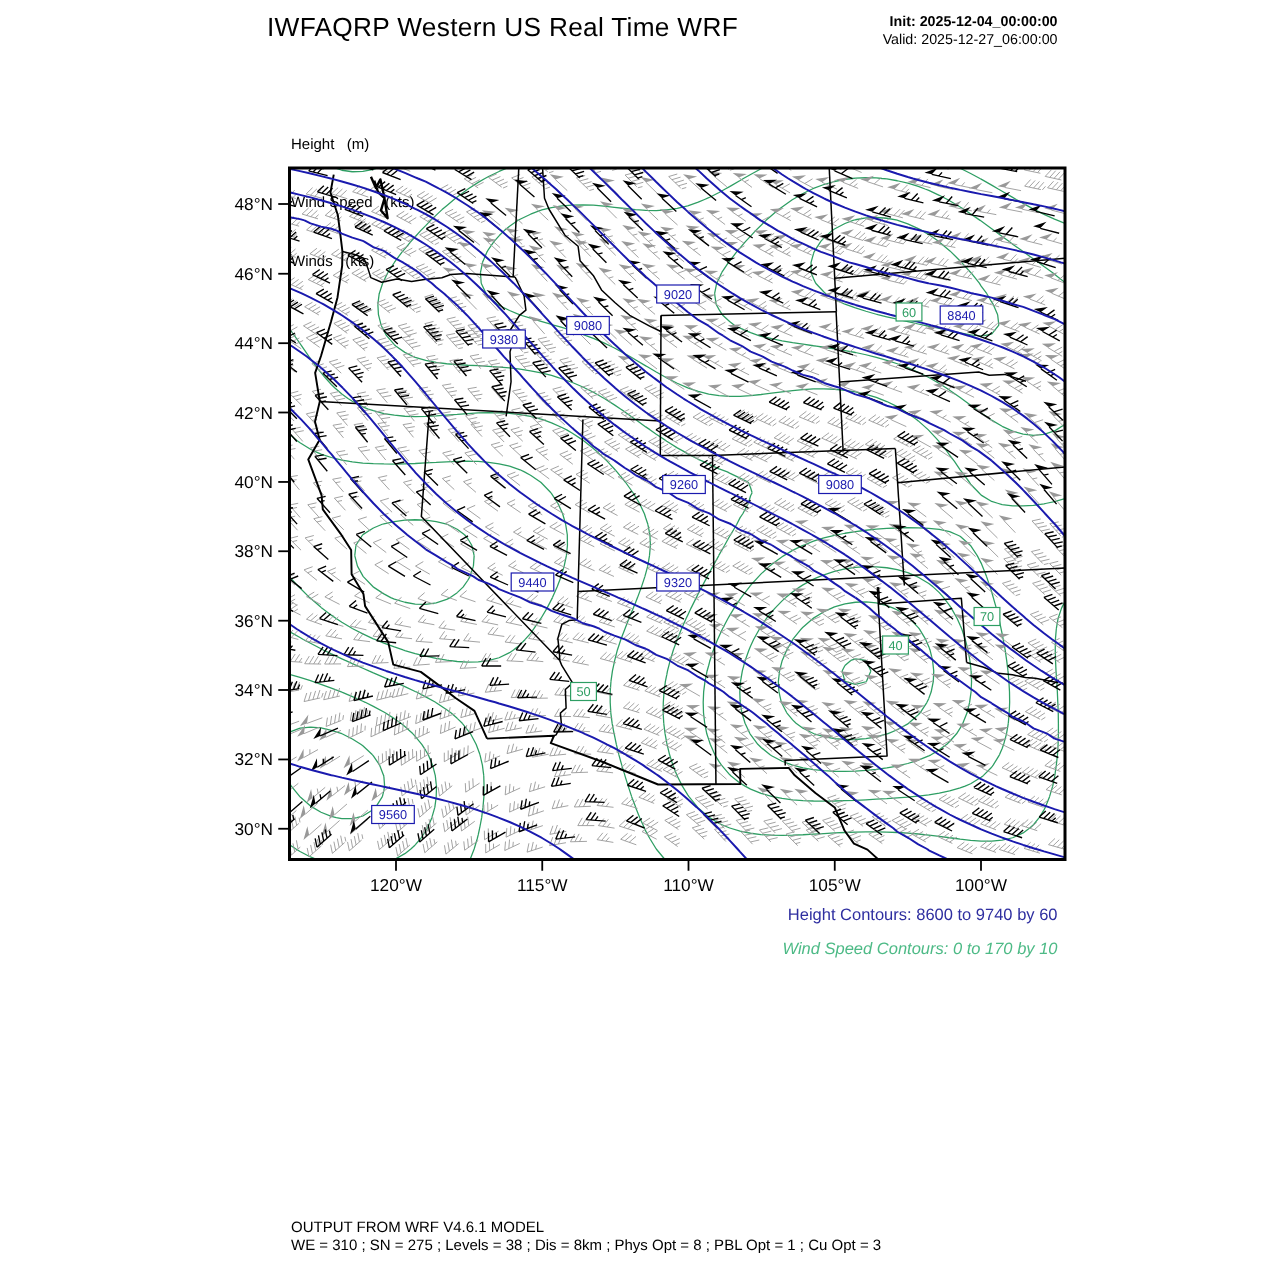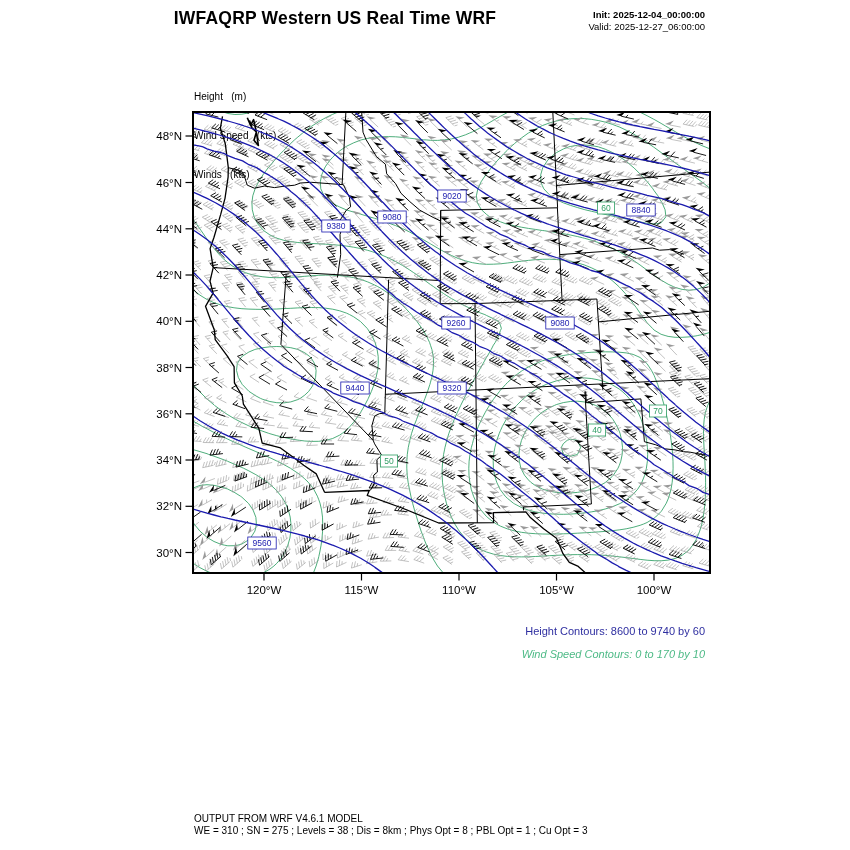--- a/index.html
+++ b/index.html
@@ -1,24 +1,24 @@
 <!DOCTYPE html>
 <html><head>
 <meta charset="utf-8">
 <style>
   html,body{margin:0;padding:0;background:#fff;}
   .page{position:relative;width:850px;height:850px;background:#fff;overflow:hidden;
         font-family:"Liberation Sans", sans-serif;color:#000;}
   .title{position:absolute;top:8px;left:150px;width:370px;text-align:center;
-         font-size:17.5px;font-weight:bold;letter-spacing:0.2px;}
+         font-size:17.5px;font-weight:normal;letter-spacing:0.2px;}
   .initblock{position:absolute;top:9px;right:145px;text-align:right;font-size:9.5px;line-height:11.5px;}
   .initline1{font-weight:bold;text-align:right;}
   .legend{position:absolute;top:64px;left:194px;font-size:10px;line-height:13px;white-space:pre;}
   svg.mapsvg{position:absolute;top:0;left:0;}
-  .cap{position:absolute;right:145px;text-align:right;font-size:11px;margin-top:21px;}
+  .cap{position:absolute;right:145px;text-align:right;font-size:11px;}
   .cap1{top:604px;}
   .cap2{top:627px;font-style:italic;}
   .footer{position:absolute;top:813px;left:194px;font-size:10px;line-height:12px;}
 </style>
 </head>
 <body>
 
 <div class="page">
   <div class="title">IWFAQRP Western US Real Time WRF</div>
 

